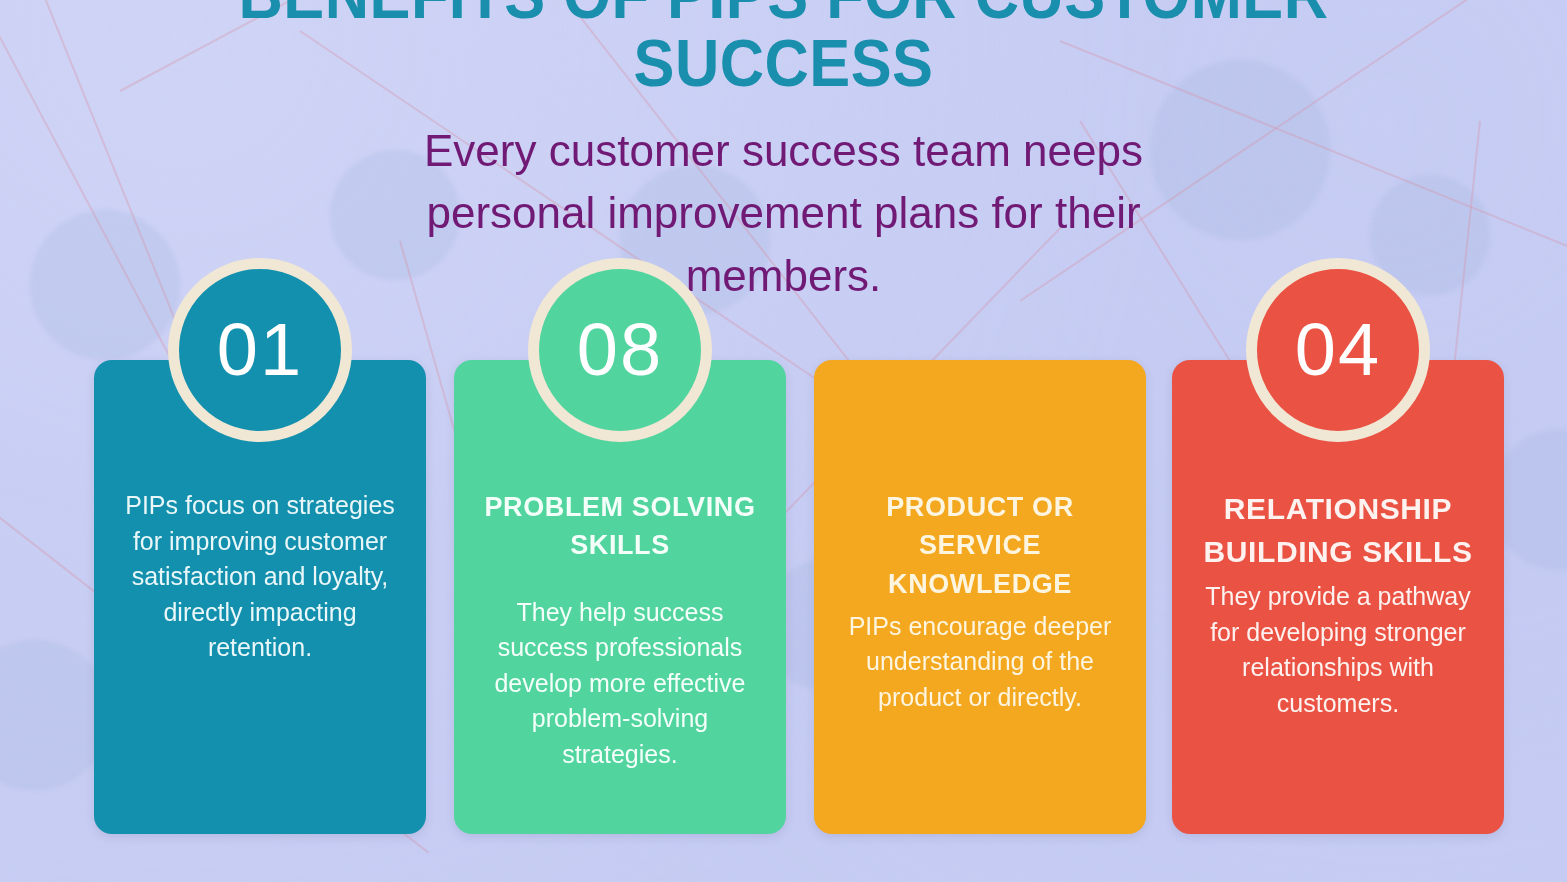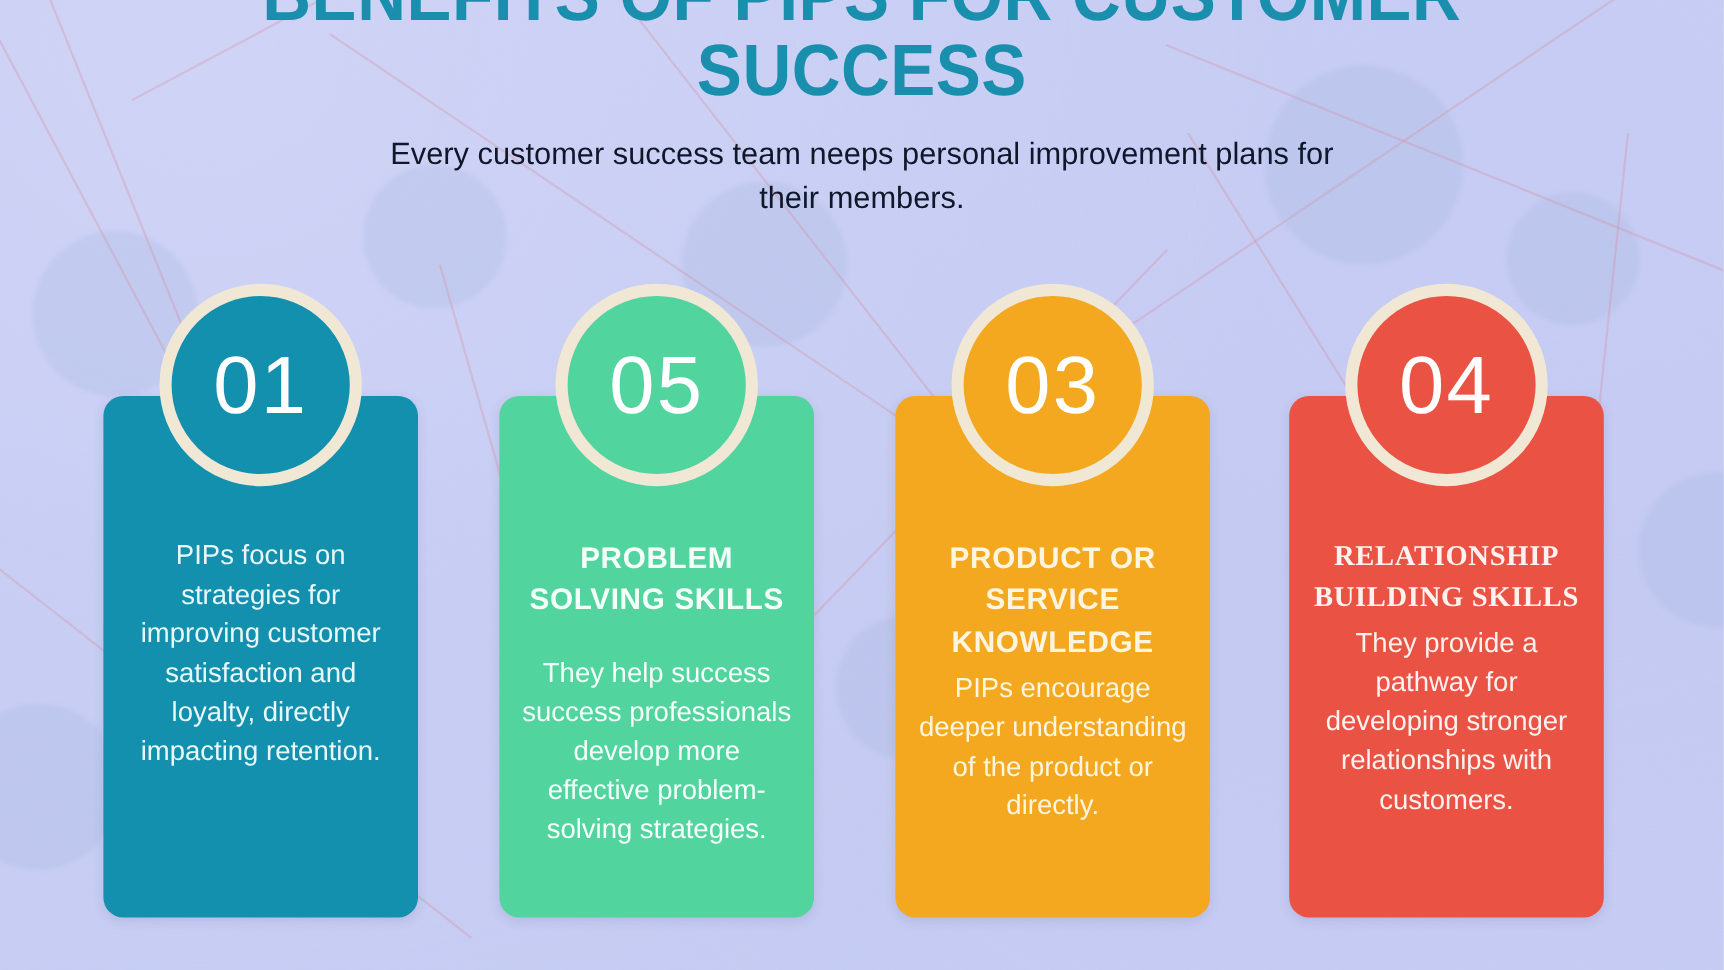--- a/index.html
+++ b/index.html
@@ -64,38 +64,38 @@
     font-size: 66px;
     line-height: 1.03;
     letter-spacing: 0.5px;
     transform: scaleX(0.93);
     text-transform: uppercase;
     padding: 0 120px;
   }
   .subtitle {
     margin: 22px auto 0;
     width: 880px;
-    color: #0f172a;
-    font-size: 28px;
+    color: #701a75;
+    font-size: 44px;
     line-height: 1.42;
     font-weight: normal;
   }
 
   
   .cards {
     position: absolute;
     left: 94px;
     top: 258px;
     width: 1380px;
     height: 600px;
   }
   .card {
     position: absolute;
     top: 102px;
-    width: 286px;
+    width: 332px;
     height: 474px;
     border-radius: 18px;
     box-shadow: 0 3px 10px rgba(80,80,130,0.14);
     box-sizing: border-box;
     padding: 128px 18px 16px;
     text-align: center;
   }
   .card.c1 { left: 0px;    background: #1390ae; }
   .card.c2 { left: 360px;  background: #52d49f; }
   .card.c3 { left: 720px;  background: #f3a81f; }
@@ -141,21 +141,21 @@
     line-height: 1.42;
     margin: 0;
   }
 
   .c1 .card-title, .c1 .card-body { color: #e9f7f9; }
   .c2 .card-title, .c2 .card-body { color: #f4fffa; }
   .c3 .card-title, .c3 .card-body { color: #fdf5e0; }
   .c4 .card-title, .c4 .card-body { color: #fdf2ef; }
 
   .c2 .card-title { margin-bottom: 30px; text-align: center; }
-  .c4 .card-title { font-size: 26px; font-family: Liberation Serif, serif; }
+  .c4 .card-title { font-size: 30px; }
 </style>
 </head>
 <body>
 
 <div id="stage">
 
   <div class="bg-layer">
     <div class="bg-gradient"></div>
 
     <div class="blob" style="left:30px;  top:210px; width:150px; height:150px;"></div>
@@ -190,30 +190,27 @@
 
     <div class="card c1">
       <div class="badge">
         <span class="badge-num">01</span>
       </div>
       <p class="card-body">PIPs focus on strategies for improving customer satisfaction and loyalty, directly impacting retention.</p>
     </div>
 
     <div class="card c2">
       <div class="badge">
-        <span class="badge-num">05</span>
+        <span class="badge-num">08</span>
       </div>
       <h2 class="card-title">PROBLEM SOLVING SKILLS</h2>
       <p class="card-body">They help success success professionals develop more effective problem-solving strategies.</p>
     </div>
 
     <div class="card c3">
-      <div class="badge">
-        <span class="badge-num">03</span>
-      </div>
       <h2 class="card-title">PRODUCT OR SERVICE KNOWLEDGE</h2>
       <p class="card-body">PIPs encourage deeper understanding of the product or directly.</p>
     </div>
 
     <div class="card c4">
       <div class="badge">
         <span class="badge-num">04</span>
       </div>
       <h2 class="card-title">RELATIONSHIP BUILDING SKILLS</h2>
       <p class="card-body">They provide a pathway for developing stronger relationships with customers.</p>

